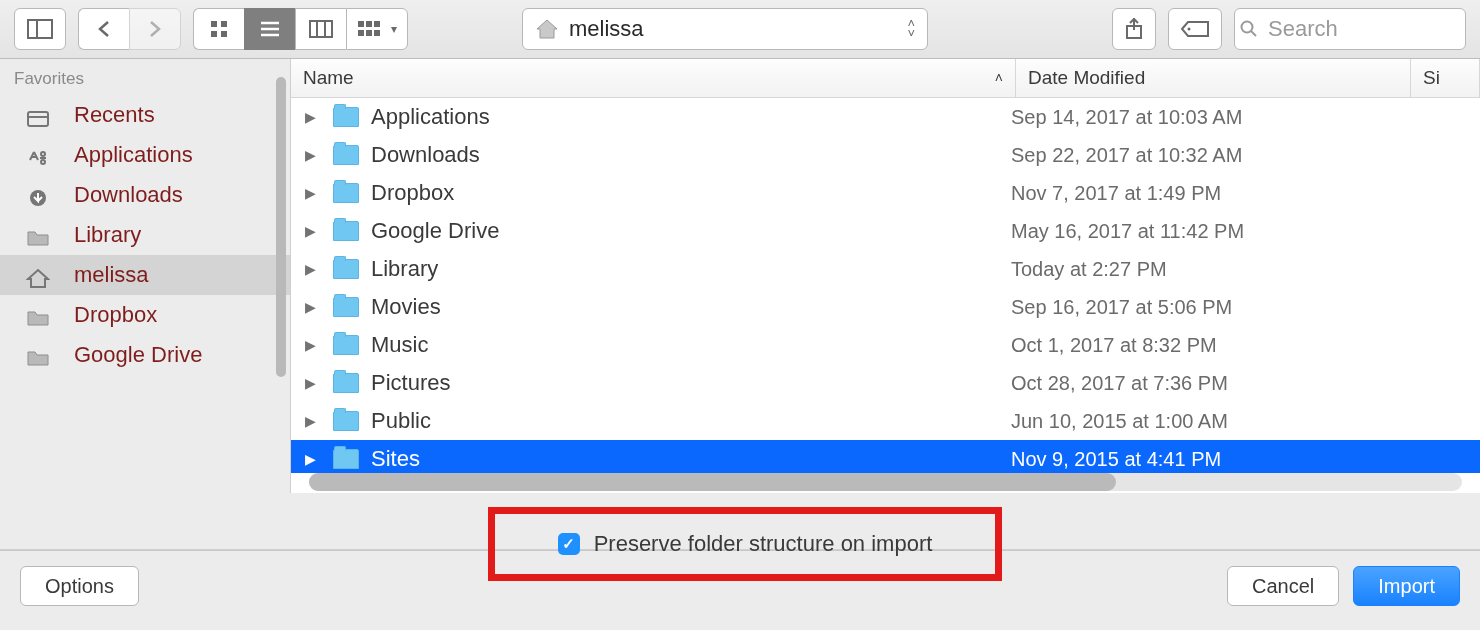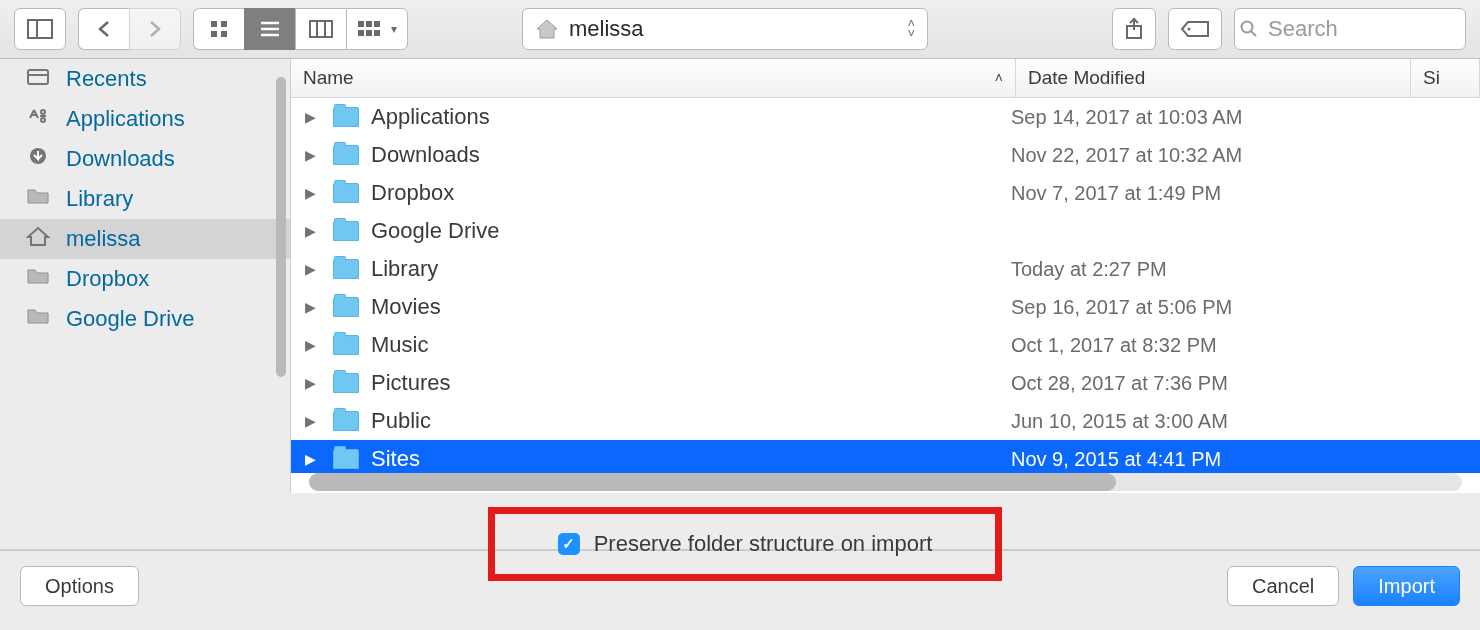--- a/index.html
+++ b/index.html
@@ -14,21 +14,21 @@
 .seg .segbtn:last-child{border-top-right-radius:6px;border-bottom-right-radius:6px;border-right:1px solid #b8b8b8}
 .seg .active{background:#7f7f7f;color:#fff;border-color:#7f7f7f}
 .pathbtn{flex:0 0 380px;justify-content:flex-start;padding:0 12px;gap:10px;position:relative;color:#2a2a2a;font-size:22px}
 .pathbtn .caret{position:absolute;right:12px;font-size:13px;color:#6a6a6a;line-height:10px}
 .spacer{flex:1}
 .search{display:flex;align-items:center;gap:10px;flex:0 0 220px;height:40px;border:1px solid #b8b8b8;border-radius:6px;background:#fff;padding:0 5px;color:#9a9a9a;font-size:22px}
 
 .body{display:flex;height:434px}
 .sidebar{width:290px;background:#ececec;border-right:1px solid #cfcfcf;overflow:hidden;position:relative}
 .sidehead{font-size:17px;color:#8a8a8a;padding:10px 14px 6px}
-.sitem{display:flex;align-items:flex-start;gap:16px;padding:7px 14px 7px 26px;font-size:22px;color:#0369a1}
+.sitem{display:flex;align-items:flex-end;gap:24px;padding:7px 14px 7px 26px;font-size:22px;color:#7f1d1d}
 .sitem.active{background:#d4d4d4}
 .sidebar .scrollind{position:absolute;right:4px;top:18px;width:10px;height:300px;background:#b9b9b9;border-radius:5px}
 .main{flex:1;background:#fff;display:flex;flex-direction:column}
 .colhead{display:flex;background:linear-gradient(#fdfdfd,#f2f2f2);border-bottom:1px solid #d7d7d7;font-size:19px;color:#3a3a3a}
 .colhead .col{padding:8px 12px;border-right:1px solid #d7d7d7}
 .colname{flex:0 0 700px;display:flex;align-items:center}
 .colname .sort{margin-left:auto;font-size:14px}
 .coldate{flex:0 0 370px}
 .colsize{flex:1}
 .list{flex:1;overflow:hidden;position:relative}
@@ -141,20 +141,21 @@
           <circle cx="7" cy="7" r="5.5" fill="none" stroke="#9a9a9a" stroke-width="2"></circle>
           <line x1="11" y1="11" x2="16" y2="16" stroke="#9a9a9a" stroke-width="2"></line>
         </svg>
     <span>Search</span>
   </div>
 </div>
 
 <div class="body">
   <div class="sidebar">
     <div class="scrollind"></div>
+    <div class="sidehead">Favorites</div>
     <div id="sidebar-items">
           <div class="sitem">
             <span class="ico">
               <svg width="24" height="20">
                 <rect x="2" y="4" width="20" height="14" rx="2" stroke="#767676" stroke-width="2" fill="none"></rect>
                 <line x1="2" y1="9" x2="22" y2="9" stroke="#767676" stroke-width="2"></line>
               </svg>
             </span>
             <span>Recents</span>
           </div>
@@ -225,32 +226,33 @@
           <div class="row">
             <span class="disc">▶</span>
             <span class="ficon"></span>
             <span class="nm">Applications</span>
             <span class="dt">Sep 14, 2017 at 10:03 AM</span>
           </div>
           <div class="row">
             <span class="disc">▶</span>
             <span class="ficon"></span>
             <span class="nm">Downloads</span>
-            <span class="dt">Nov 22, 2017 at 10:32 AM</span>
+            <span class="dt">Sep 22, 2017 at 10:32 AM</span>
           </div>
           <div class="row">
             <span class="disc">▶</span>
             <span class="ficon"></span>
             <span class="nm">Dropbox</span>
             <span class="dt">Nov 7, 2017 at 1:49 PM</span>
           </div>
           <div class="row">
             <span class="disc">▶</span>
             <span class="ficon"></span>
             <span class="nm">Google Drive</span>
+            <span class="dt">May 16, 2017 at 11:42 PM</span>
           </div>
           <div class="row">
             <span class="disc">▶</span>
             <span class="ficon"></span>
             <span class="nm">Library</span>
             <span class="dt">Today at 2:27 PM</span>
           </div>
           <div class="row">
             <span class="disc">▶</span>
             <span class="ficon"></span>
@@ -266,21 +268,21 @@
           <div class="row">
             <span class="disc">▶</span>
             <span class="ficon"></span>
             <span class="nm">Pictures</span>
             <span class="dt">Oct 28, 2017 at 7:36 PM</span>
           </div>
           <div class="row">
             <span class="disc">▶</span>
             <span class="ficon"></span>
             <span class="nm">Public</span>
-            <span class="dt">Jun 10, 2015 at 3:00 AM</span>
+            <span class="dt">Jun 10, 2015 at 1:00 AM</span>
           </div>
           <div class="row sel">
             <span class="disc">▶</span>
             <span class="ficon"></span>
             <span class="nm">Sites</span>
             <span class="dt">Nov 9, 2015 at 4:41 PM</span>
           </div>
         </div>
     <div class="hscroll">
           <div class="thumb"></div>

